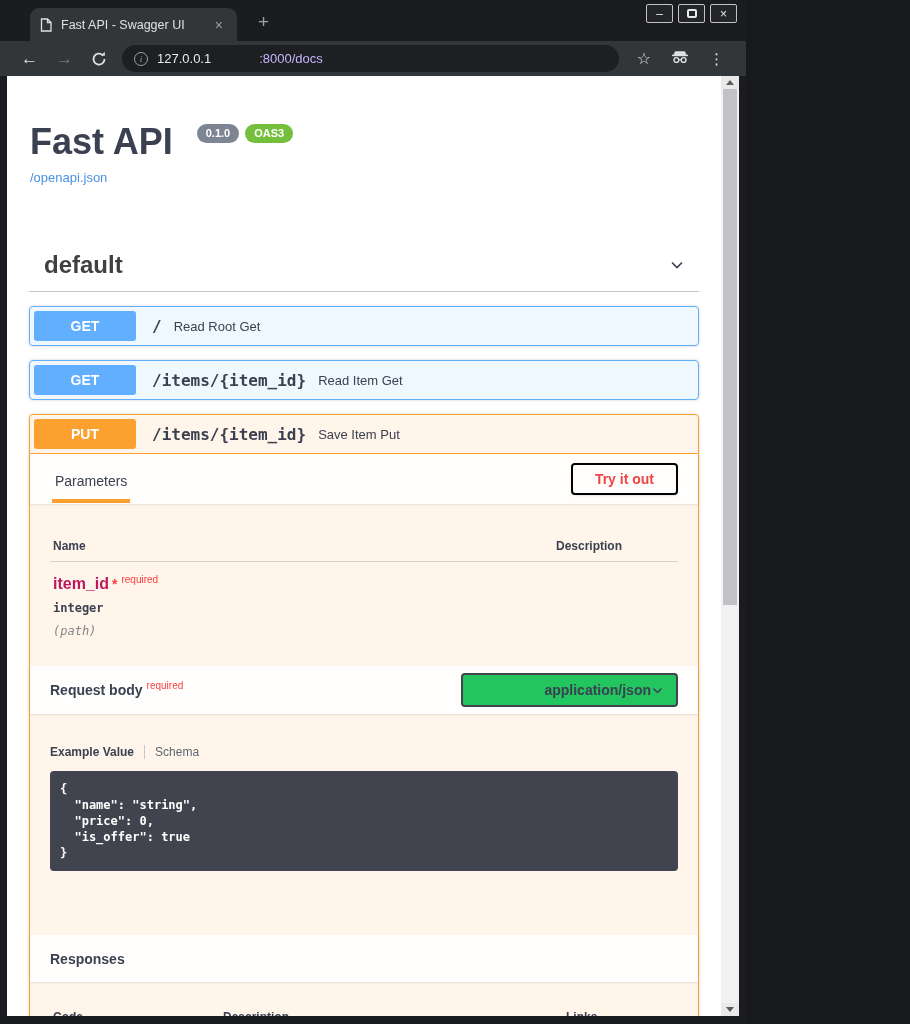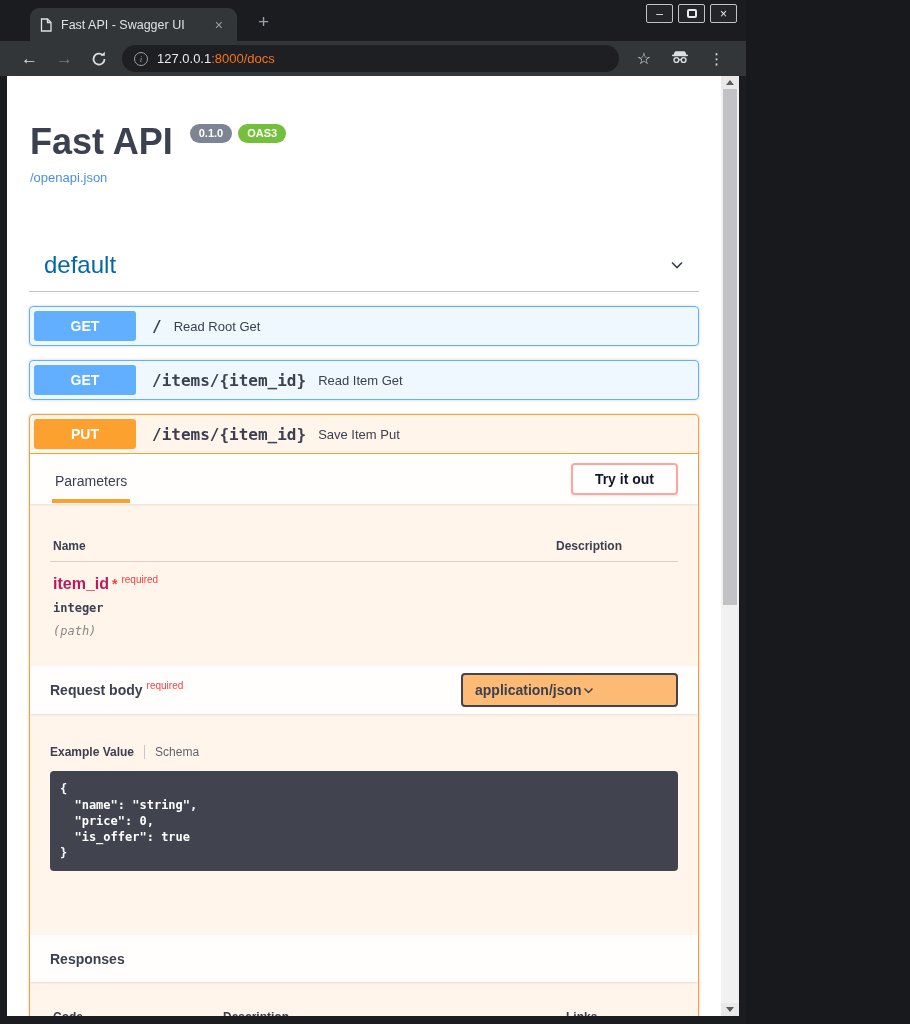--- a/index.html
+++ b/index.html
@@ -24,88 +24,88 @@
   
   .toolbar { height:35px; background:#323639; display:flex; align-items:center; padding:0 12px; flex:0 0 35px; }
   .nav-glyph { color:#dce0e3; font-size:17px; padding:0 9px; line-height:1; }
   .nav-glyph.fwd { color:#75797e; }
   .reload-icon { padding:0 9px; display:flex; }
   .urlbar { flex:1; height:27px; background:#1d1f22; border-radius:14px; display:flex; align-items:center;
             padding:0 12px; gap:9px; margin:0 8px 0 6px; }
   .info-circle { width:14px; height:14px; border:1.5px solid #9aa0a6; border-radius:50%; color:#9aa0a6;
                  font-size:9px; font-style:italic; display:flex; align-items:center; justify-content:center; font-family:"Liberation Serif",serif; }
   .url-text { font-size:13px; color:#e8eaed; }
-  .url-text .dim { color:#f97316; }
+  .url-text .dim { color:#c4b5fd;margin-left:48px; }
   .tb-icon { color:#dce0e3; font-size:16px; padding:0 10px; }
   .menu-dots { color:#dce0e3; font-size:15px; padding:0 10px; letter-spacing:0; }
 
   
   .viewport { flex:1; display:flex; margin:0 7px 8px 7px; overflow:hidden; }
   .page { flex:1; background:#ffffff; overflow:hidden; position:relative; color:#3b4151; }
   .scrollbar { width:18px; background:#f1f1f1; position:relative; flex:0 0 18px; }
   .sb-btn { position:absolute; left:0; width:18px; height:13px; background:#e9e9e9; display:flex; align-items:center; justify-content:center; }
   .sb-up { top:0; } .sb-down { bottom:0; }
   .tri-up { width:0; height:0; border-left:4px solid transparent; border-right:4px solid transparent; border-bottom:5px solid #5b5b5b; }
   .tri-down { width:0; height:0; border-left:4px solid transparent; border-right:4px solid transparent; border-top:5px solid #5b5b5b; }
   .sb-thumb { position:absolute; left:2px; width:14px; top:13px; height:516px; background:#c2c2c6; }
 
   
   .info { margin:45px 23px 0 23px; }
-  .main-title { font-size:36px; font-weight:bold; color:#3b4151; display:flex; align-items:flex-start; gap:17px; }
+  .main-title { font-size:36px; font-weight:bold; color:#3b4151; display:flex; align-items:flex-start; gap:24px; }
   .badges { display:flex; gap:6px; margin-top:3px; }
   .pill { font-size:11px; font-weight:bold; color:#fff; padding:3px 9px; border-radius:57px; line-height:1.2; }
   .pill.version { background:#7d8492; }
   .pill.oas { background:#74bf3b; }
   .spec-link { color:#4990e2; font-size:13px; margin-top:7px; display:inline-block; text-decoration:none; }
 
   
   .tag-header { margin:57px 22px 0 22px; display:flex; align-items:center; justify-content:space-between;
                 padding:8px 12px 12px 15px; border-bottom:1px solid rgba(59,65,81,.3); }
-  .tag-name { font-size:24px; font-weight:normal; color:#0369a1; }
+  .tag-name { font-size:24px; font-weight:bold; color:#404040; }
   .chev svg { display:block; }
 
   
   .opblock { margin:14px 22px 0 22px; border-radius:4px; box-shadow:0 0 3px rgba(0,0,0,.19); }
   .opblock.get  { border:1px solid #61affe; background:rgba(97,175,254,.1); }
   .opblock.put  { border:1px solid #fca130; background:rgba(252,161,48,.1); }
   .op-summary { display:flex; align-items:center; padding:4px; gap:0; }
   .opblock.put .op-summary { border-bottom:1px solid #fca130; }
   .method-badge { min-width:102px; text-align:center; padding:7px 15px; border-radius:3px; color:#fff;
                   font-weight:bold; font-size:14px; }
   .opblock.get .method-badge { background:#61affe; }
   .opblock.put .method-badge { background:#fca130; }
   .op-path { font-family:"DejaVu Sans Mono", monospace; font-weight:bold; font-size:16px; color:#3b4151; padding:0 12px 0 16px; }
   .op-desc { font-size:13px; color:#3b4151; }
 
   
   .section-header { background:rgba(255,255,255,.85); box-shadow:0 1px 2px rgba(0,0,0,.1);
                     display:flex; align-items:center; justify-content:space-between; padding:0 20px; }
   .tabhead { height:50px; }
   .tab-item { font-size:14px; font-weight:normal; color:#3b4151; padding:17px 3px 10px 3px; border-bottom:4px solid #fca130; margin-left:2px; }
-  .try-btn { background:transparent; border:2px solid #fca5a5; border-radius:4px; color:#0f172a; font-weight:bold;
+  .try-btn { background:transparent; border:2px solid #000000; border-radius:4px; color:#ef4444; font-weight:bold;
              font-size:14px; padding:6px 22px; box-shadow:0 1px 2px rgba(0,0,0,.1); font-family:inherit; }
 
   
   .params-wrapper { padding:21px 20px 28px 20px; }
   .thead-row { display:flex; border-bottom:1px solid rgba(59,65,81,.2); padding:14px 0 8px 3px; }
   .th { font-size:12px; font-weight:bold; color:#3b4151; }
   .col-name { width:503px; }
   .col-desc { flex:1; }
   .param-row { padding:13px 0 0 3px; }
   .param-name { font-size:16px; font-weight:bold; color:#be185d; }
   .req-star { color:#f93e3e; font-size:14px; font-weight:bold; margin-left:3px; }
   .req-label { color:#f93e3e; font-size:10px; position:relative; top:-6px; margin-left:4px; }
   .param-type { font-family:"DejaVu Sans Mono", monospace; font-weight:bold; font-size:12px; color:#3b4151; margin-top:8px; }
   .param-in { font-family:"DejaVu Sans Mono", monospace; font-style:italic; font-size:12px; color:#888; margin-top:9px; }
 
   
   .rb-header { height:48px; }
   .rb-label { font-size:14px; font-weight:bold; color:#3b4151; }
-  .media-select { display:flex; align-items:center; justify-content:flex-start; width:217px; height:34px;
-                  border:2px solid #41444e; border-radius:4px; background:#fdba74; padding:0 12px; }
+  .media-select { display:flex; align-items:center; justify-content:flex-end; width:217px; height:34px;
+                  border:2px solid #41444e; border-radius:4px; background:#22c55e; padding:0 12px; }
   .media-select span { font-size:14px; font-weight:bold; color:#3b4151; }
   .body-content { padding:31px 20px 64px 20px; }
   .model-tabs { display:flex; align-items:center; gap:10px; font-size:12px; }
   .mt-active { font-weight:bold; color:#3b4151; }
   .mt-divider { width:1px; height:14px; background:#c6c9cc; }
   .mt-inactive { color:#5c6672; }
   .code-block { margin-top:12px; background:#41444e; border-radius:4px; padding:10px;
                 color:#ffffff; font-family:"DejaVu Sans Mono", monospace; font-size:12px; font-weight:bold;
                 line-height:16px; white-space:pre; }
 

